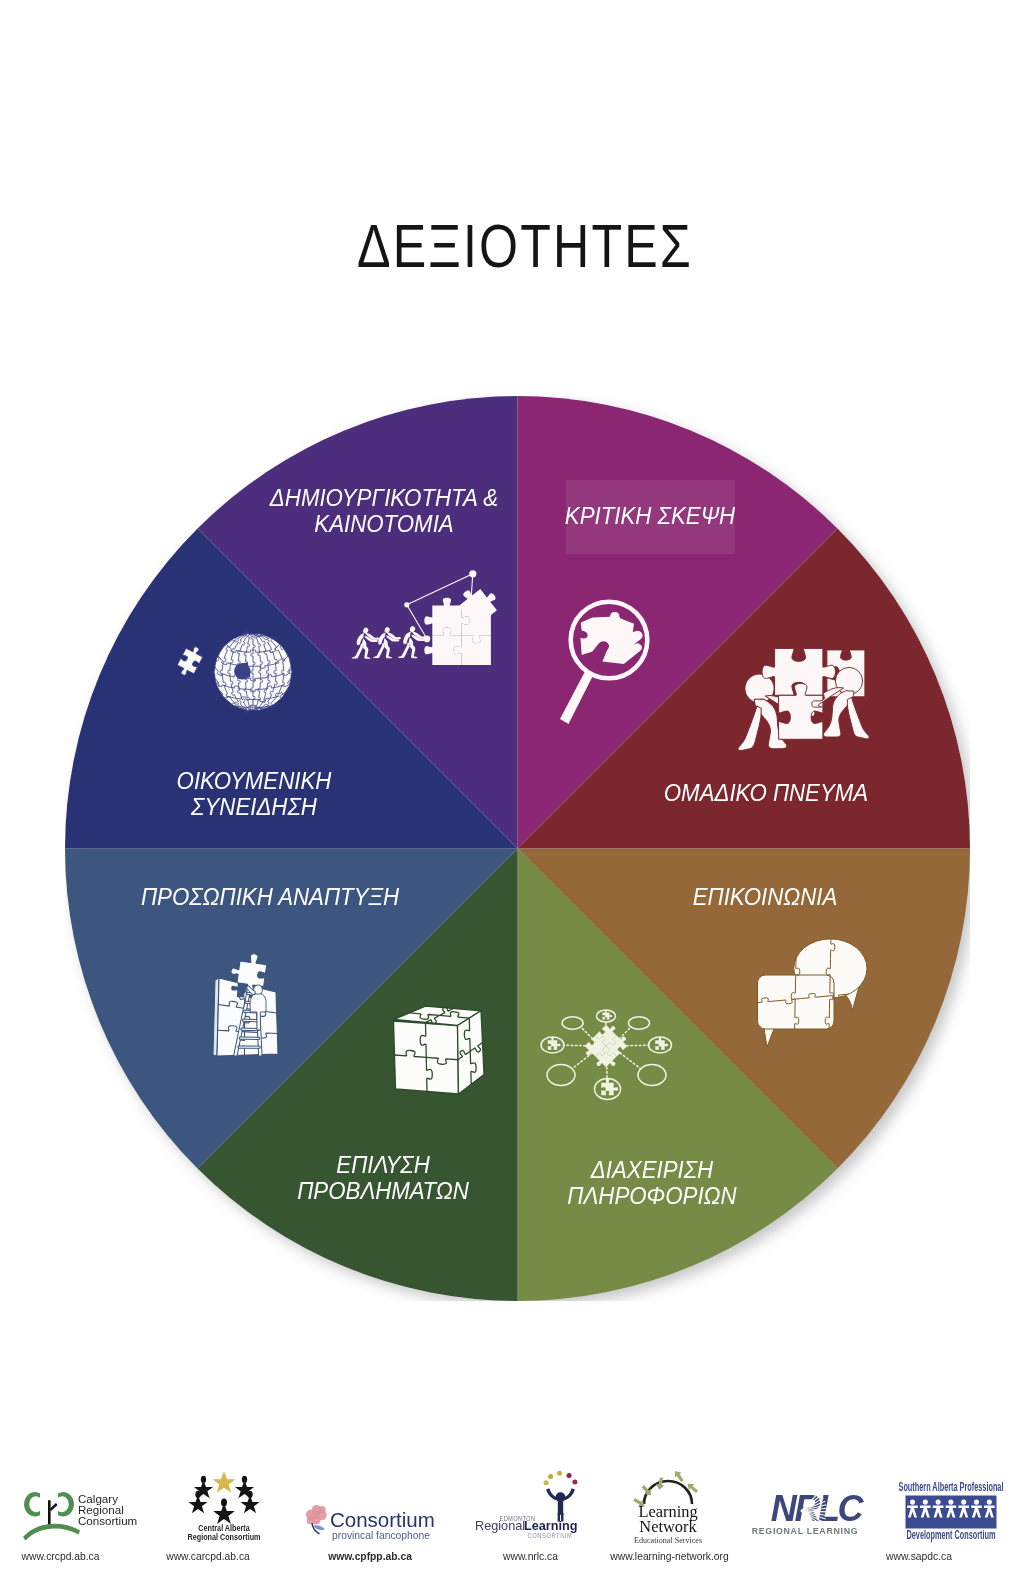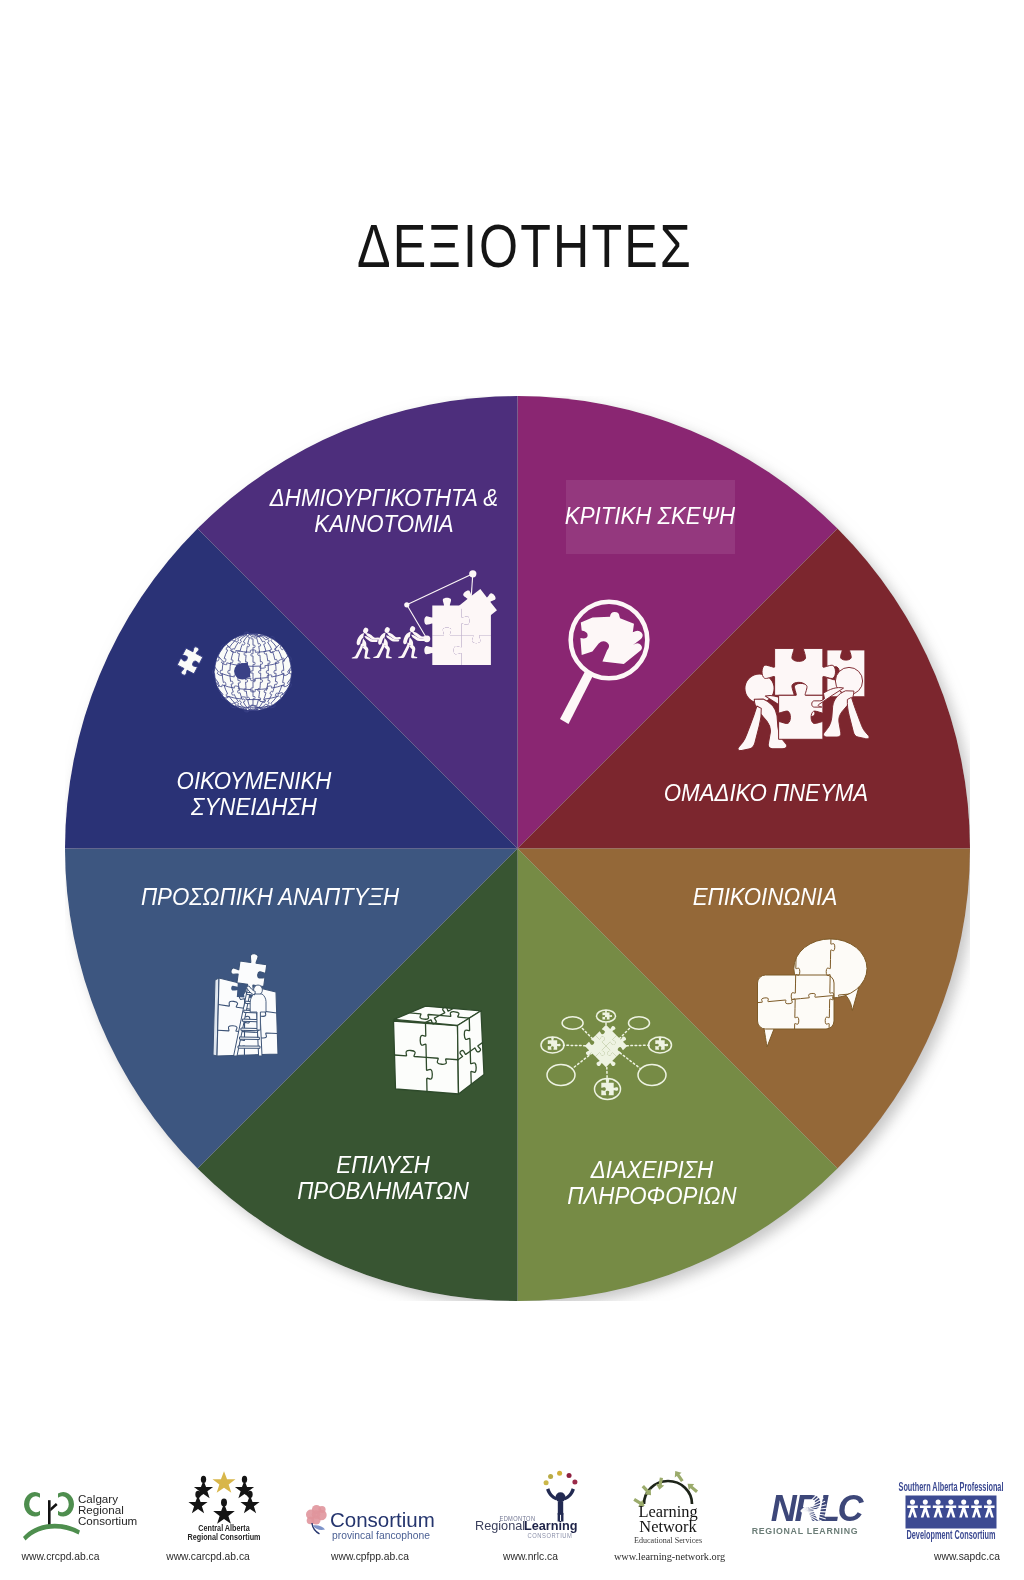--- a/index.html
+++ b/index.html
@@ -418,18 +418,18 @@
         </g>
         <g transform="translate(38.3,5.5) scale(0.98)" fill="#ffffff">
           <circle cx="0" cy="-9.6" r="2.6"></circle>
           <path d="M-5.4,-6.2 L5.4,-6.2 L5.4,-3.6 L1.6,-3.6 L4.6,6.0 L1.9,6.0 L0,0.2 L-1.9,6.0 L-4.6,6.0 L-1.6,-3.6 L-5.4,-3.6 Z"></path>
         </g>
         <text x="0" y="0" font-size="12.2" fill="#3c4a92" font-family="Liberation Sans, sans-serif" font-weight="bold" text-anchor="middle" transform="translate(0,33) scale(0.6,1)">Development Consortium</text>
       </g>
     </svg>
     <div class="logo-url" style="left:60.5px;text-align:right;">www.crcpd.ab.ca</div>
     <div class="logo-url" style="left:208px;">www.carcpd.ab.ca</div>
-    <div class="logo-url" style="left:370.0px;">www.cpfpp.ab.ca</div>
+    <div class="logo-url" style="left:370.0px;font-weight:bold;">www.cpfpp.ab.ca</div>
     <div class="logo-url" style="left:530.5px;">www.nrlc.ca</div>
-    <div class="logo-url" style="left:669.5px;font-family:Liberation Serif, serif;">www.learning-network.org</div>
+    <div class="logo-url" style="left:669.5px;">www.learning-network.org</div>
     <div class="logo-url" style="left:808.0px;margin-top:44px;">www.nrlc.net</div>
-    <div class="logo-url" style="left:967px;">www.sapdc.ca</div>
+    <div class="logo-url" style="left:919px;">www.sapdc.ca</div>
 </div>
 
 </body></html>

